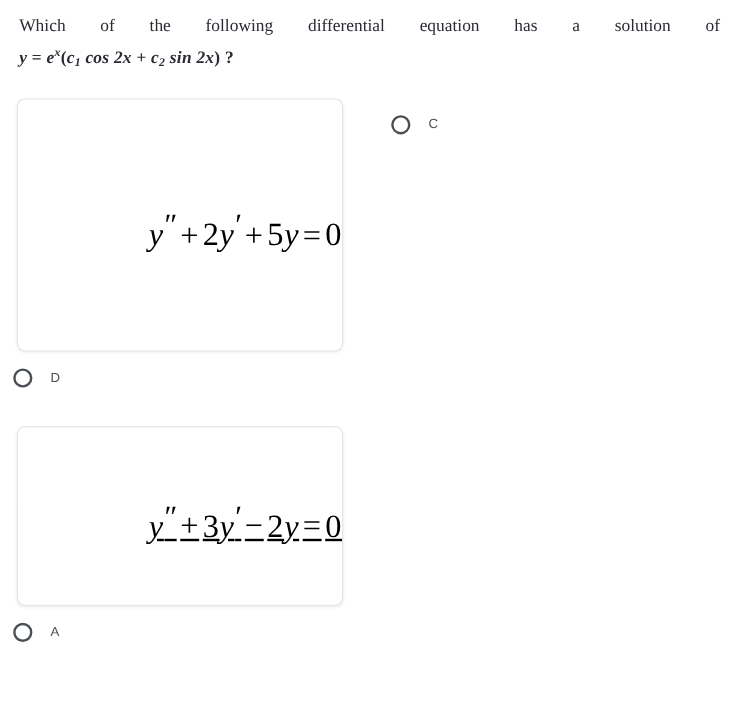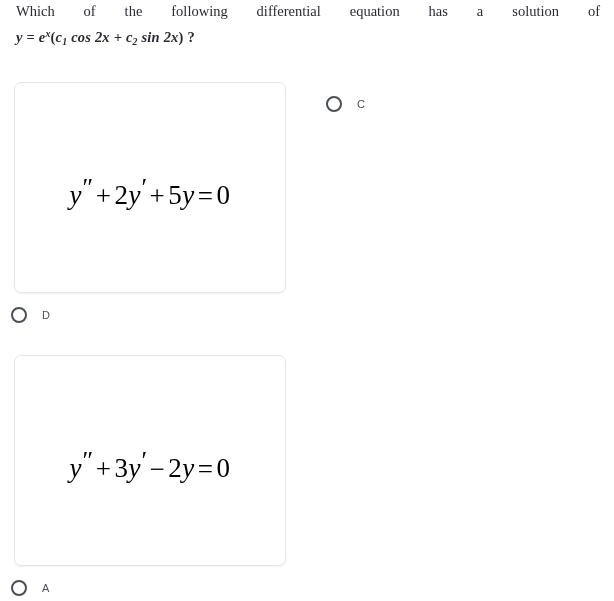--- a/index.html
+++ b/index.html
@@ -13,21 +13,21 @@
     position: relative;
     overflow: hidden;
     font-family: "Liberation Serif", serif;
     -webkit-font-smoothing: antialiased;
   }
 
   
   .question {
     position: absolute;
     left: 16px;
-    top: 1px;
+    top: 12px;
     width: 584px;
     font-family: "Liberation Serif", serif;
     font-size: 14.5px;
     line-height: 21px;
     color: #2a2a33;
     text-align: justify;
     text-align-last: left;
   }
   .question .line1 {
     display: block;
@@ -81,26 +81,27 @@
   .card {
     box-sizing: border-box;
     width: 272px;
     height: 211px;
     background: #ffffff;
     border: 1px solid #e6e6e6;
     border-radius: 7px;
     box-shadow: 0 1px 2px rgba(0,0,0,0.055);
     display: flex;
     align-items: center;
-    justify-content: center;
+    justify-content: flex-end;
     padding-top: 10px;
     overflow: hidden;
   }
   .card.short {
-    height: 211px;
+    height: 150px;
+    text-decoration: underline;
   }
 
   .equation {
     font-family: "Liberation Serif", serif;
     font-size: 27px;
     color: #000000;
     white-space: nowrap;
     letter-spacing: 0.5px;
     line-height: 1;
     font-style: normal;

